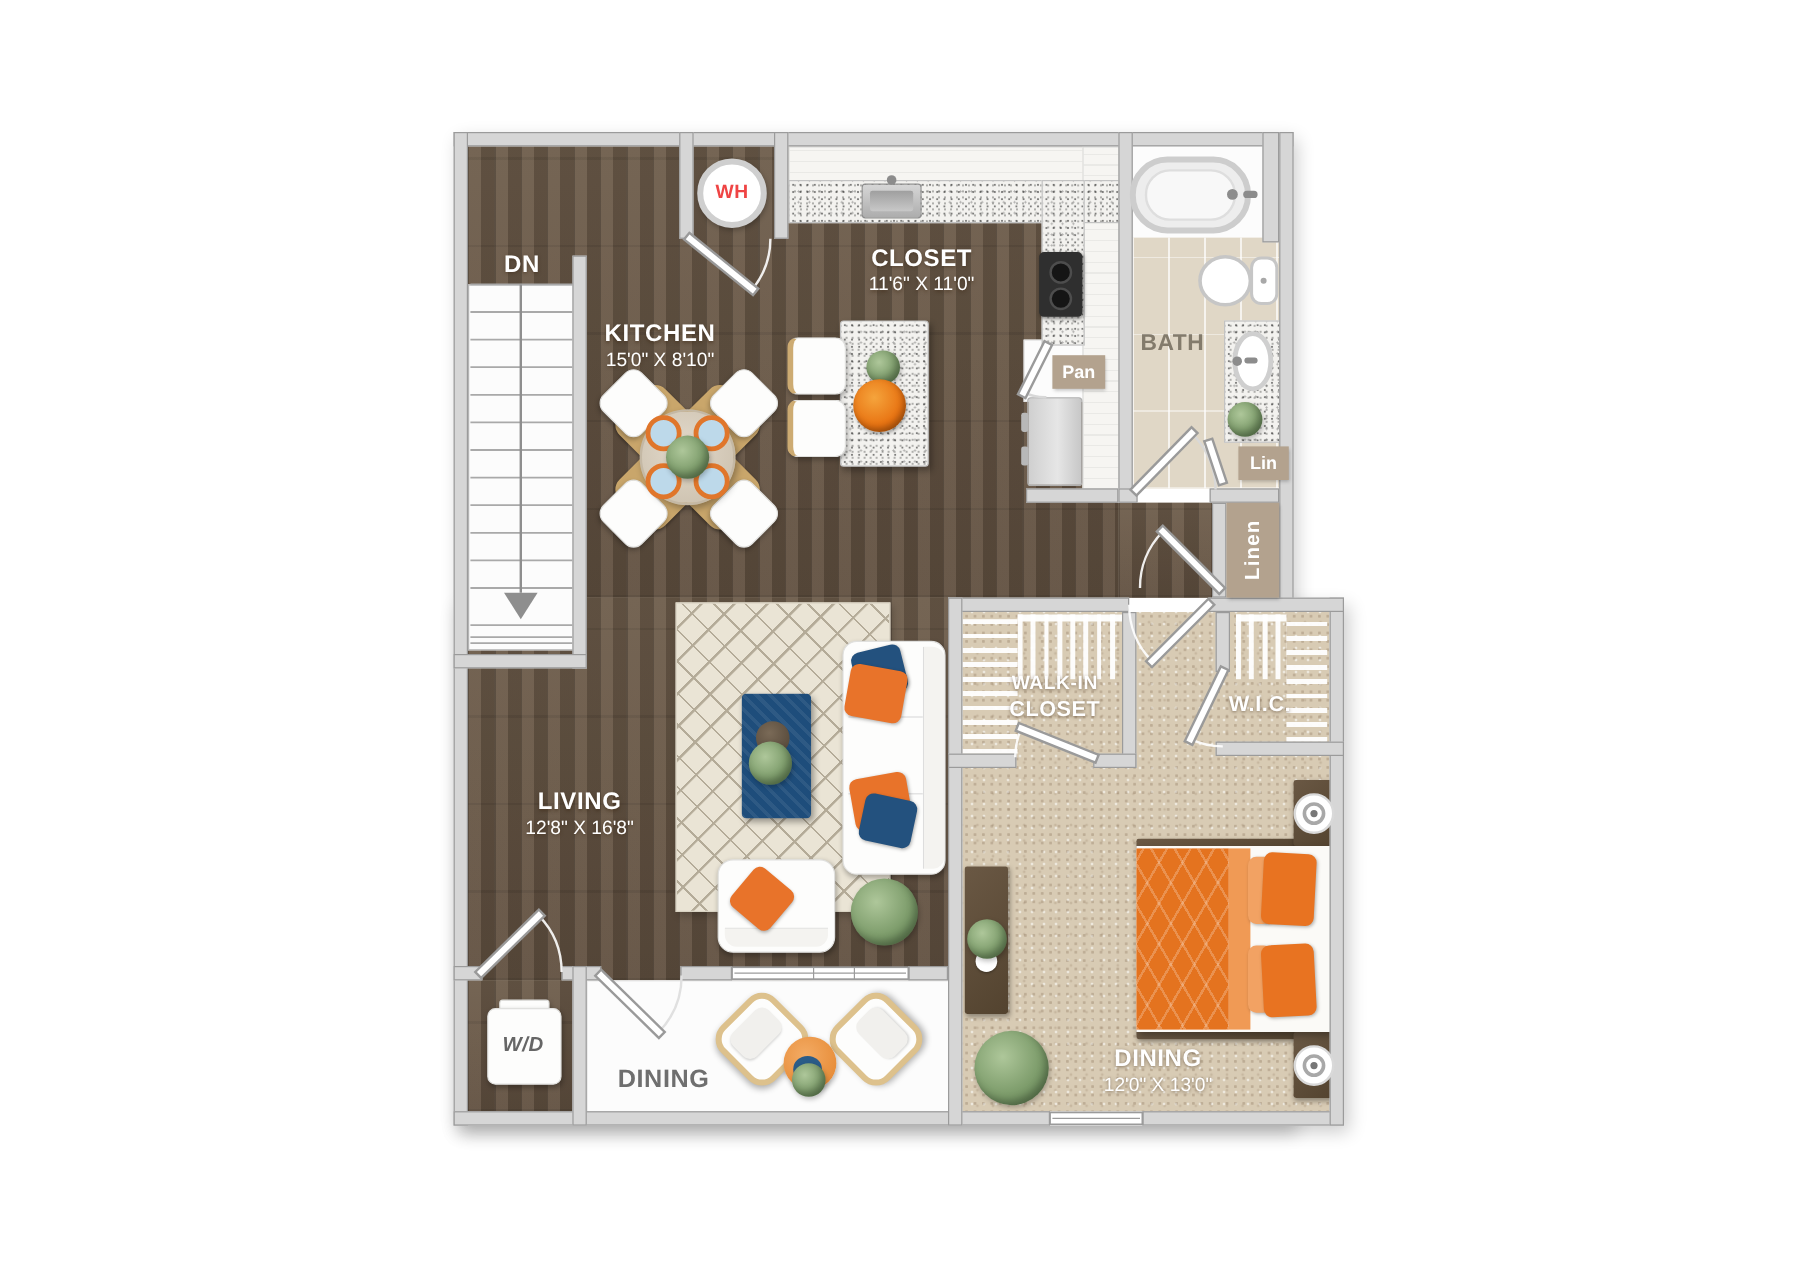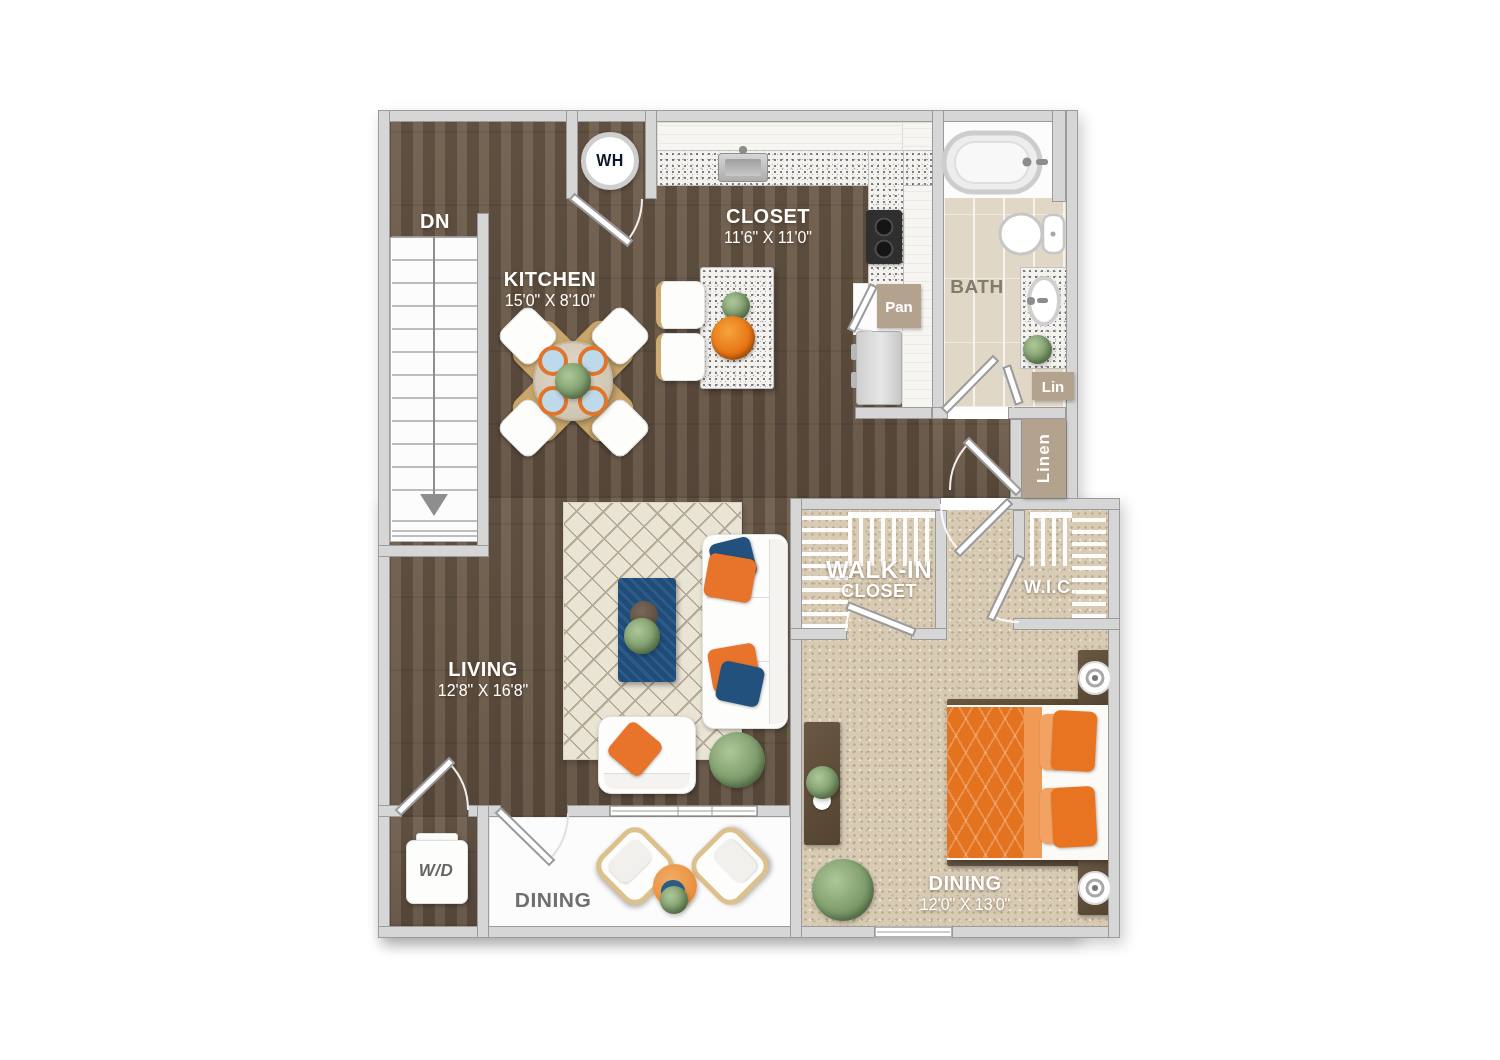--- a/index.html
+++ b/index.html
@@ -196,45 +196,45 @@
   <div class="wall" style="left:790px;top:628px;width:57px;height:12px;"></div>
   <div class="wall" style="left:911px;top:628px;width:36px;height:12px;"></div>
   <div class="wall" style="left:1013px;top:510px;width:12px;height:50px;"></div>
   <div class="wall" style="left:1013px;top:618px;width:107px;height:12px;"></div>
   <div class="wall" style="left:378px;top:805px;width:24px;height:12px;"></div>
   <div class="wall" style="left:468px;top:805px;width:33px;height:12px;"></div>
   <div class="wall" style="left:567px;top:805px;width:43px;height:12px;"></div>
   <div class="wall" style="left:757px;top:805px;width:33px;height:12px;"></div>
   <div class="wall" style="left:477px;top:805px;width:12px;height:133px;"></div>
 
-  <div class="tanbox" style="left:877px;top:284px;width:44px;height:44px;text-align:right;">
+  <div class="tanbox" style="left:877px;top:296px;width:44px;height:28px;text-align:right;">
     <span>Pan</span>
   </div>
   <div class="tanbox" style="left:1020px;top:372px;width:42px;height:28px;margin-left:12px;">
     <span>Lin</span>
   </div>
   <div class="tanbox" style="left:1022px;top:419px;width:44px;height:79px;">
     <span class="vtext">Linen</span>
   </div>
 
   <div class="rlabel" style="left:550px;top:279px;">KITCHEN</div>
   <div class="rdims" style="left:550px;top:301px;">15'0" X 8'10"</div>
   <div class="rlabel" style="left:768px;top:216px;">CLOSET</div>
   <div class="rdims" style="left:768px;top:238px;">11'6" X 11'0"</div>
   <div class="rlabel" style="left:483px;top:669px;">LIVING</div>
   <div class="rdims" style="left:483px;top:691px;">12'8" X 16'8"</div>
   <div class="rlabel" style="left:965px;top:883px;">DINING</div>
   <div class="rdims" style="left:965px;top:905px;">12'0" X 13'0"</div>
   <div class="rlabel" style="left:977px;top:287px;color:#837b6c;text-shadow:none;font-size:19px;">BATH</div>
-  <div class="rlabel" style="left:879px;top:570px;font-size:24px;">WALK-IN</div>
+  <div class="rlabel" style="left:879px;top:570px;font-size:16px;">WALK-IN</div>
   <div class="rlabel" style="left:879px;top:591px;font-size:18px;">CLOSET</div>
   <div class="rlabel" style="left:1050px;top:587px;font-size:18px;">W.I.C.</div>
   <div class="rlabel graylabel" style="left:553px;top:900px;font-size:21px;">DINING</div>
   <div class="rlabel" style="left:435px;top:221px;font-size:20px;">DN</div>
-  <div class="rlabel graylabel" style="left:610px;top:161px;font-size:16px;color:#0f172a;">WH</div>
+  <div class="rlabel graylabel" style="left:610px;top:161px;font-size:16px;color:#ef4444;">WH</div>
   <div class="rlabel graylabel" style="left:436px;top:871px;font-size:17px;color:#666;font-style:italic;">W/D</div>
 
   <svg class="overlay" width="1500" height="1060" viewBox="0 0 1500 1060">
 
     <g stroke="#a9a9a9" stroke-width="1.5">
       <line x1="392" y1="237" x2="477" y2="237"></line>
         <line x1="392" y1="260" x2="477" y2="260"></line>
       <line x1="392" y1="283" x2="477" y2="283"></line>
         <line x1="392" y1="306" x2="477" y2="306"></line>
       <line x1="392" y1="329" x2="477" y2="329"></line>

